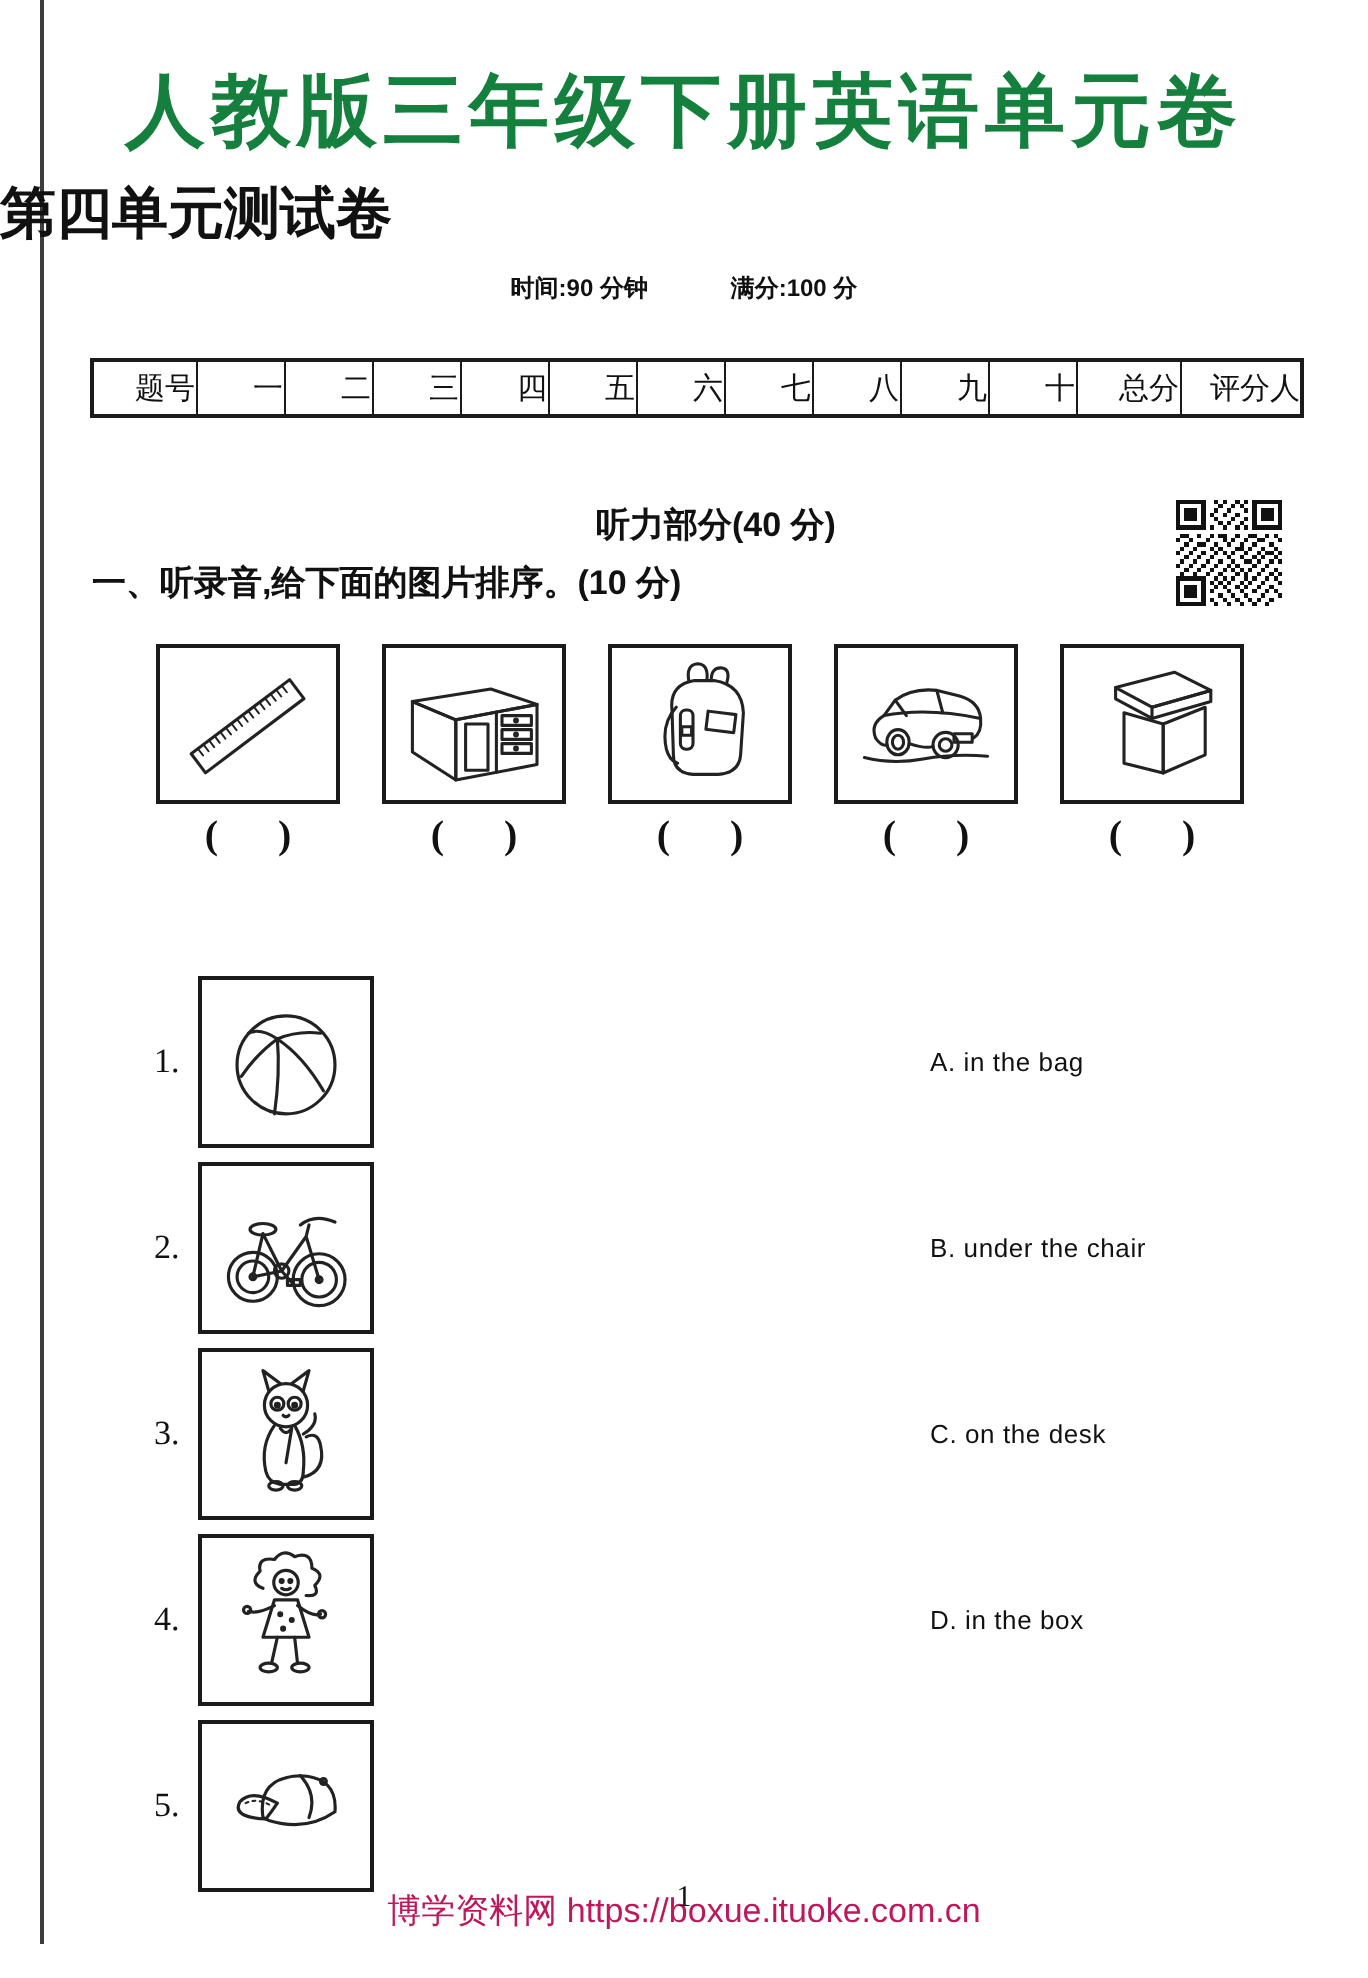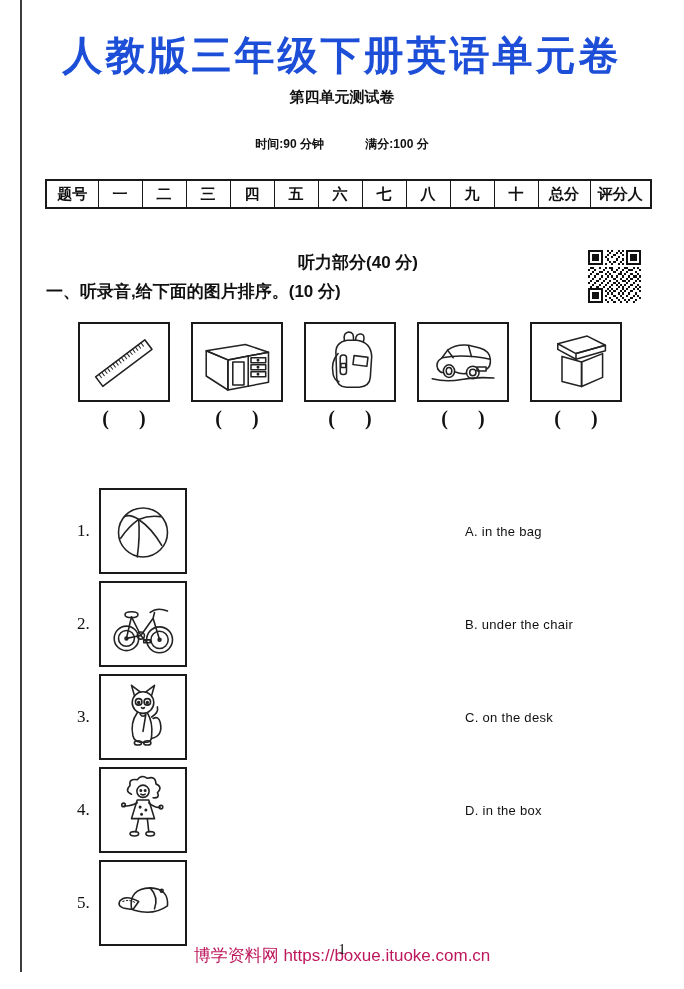--- a/index.html
+++ b/index.html
@@ -2,31 +2,31 @@
 <html><head>
 <meta charset="utf-8">
 <style>
   html,body{margin:0;padding:0;background:#fff;}
   #page{position:relative;width:684px;height:989px;background:#fff;overflow:hidden;
         font-family:"Liberation Sans","DejaVu Sans",sans-serif;color:#111;}
   .scan-line{position:absolute;left:20px;top:0;width:2px;height:972px;background:#3d3d3d;}
 
   .paper-title{position:absolute;top:32px;left:0;width:100%;text-align:center;
       font-family:"Liberation Serif","DejaVu Serif",serif;font-weight:700;
-      font-size:40px;line-height:48px;letter-spacing:3px;color:#1d4ed8;}
-  .unit-title{position:absolute;top:88px;left:0;width:100%;text-align:center;
-      font-family:"Liberation Serif","DejaVu Serif",serif;font-weight:700;font-size:15px;}
+      font-size:40px;line-height:48px;letter-spacing:3px;color:#15803d;}
+  .unit-title{position:absolute;top:88px;left:0;width:100%;text-align:left;
+      font-family:"Liberation Serif","DejaVu Serif",serif;font-weight:700;font-size:28px;}
   .exam-meta{position:absolute;top:136px;left:0;width:100%;text-align:center;
       font-weight:700;font-size:12px;}
   .exam-meta span{margin:0 19px;}
 
   table.score{position:absolute;top:179px;left:45px;width:605px;border-collapse:collapse;
       table-layout:fixed;border:2.5px solid #1a1a1a;}
-  table.score td{border:1.5px solid #1a1a1a;height:26px;text-align:center;vertical-align:middle;
-      font-weight:700;font-size:15px;padding:0;font-family:"Liberation Serif","DejaVu Serif",serif;}
+  table.score td{border:1.5px solid #1a1a1a;height:26px;text-align:right;vertical-align:middle;
+      font-weight:400;font-size:15px;padding:0;font-family:"Liberation Serif","DejaVu Serif",serif;}
   col.c-label{width:52px;} col.c-num{width:44px;} col.c-total{width:52px;} col.c-rater{width:61px;}
 
   .section-title{position:absolute;top:251px;left:16px;width:100%;text-align:center;
       font-weight:700;font-size:17px;}
   .qr{position:absolute;left:588px;top:250px;width:53px;height:53px;}
   .instruction{position:absolute;left:46px;font-weight:700;font-size:17px;}
   #p1-ins{top:280px;} #p2-ins{top:449px;}
 
   .pics-row{position:absolute;left:78px;top:322px;display:flex;gap:21px;}
   .pic-box{width:88px;height:76px;border:2px solid #1a1a1a;display:flex;

